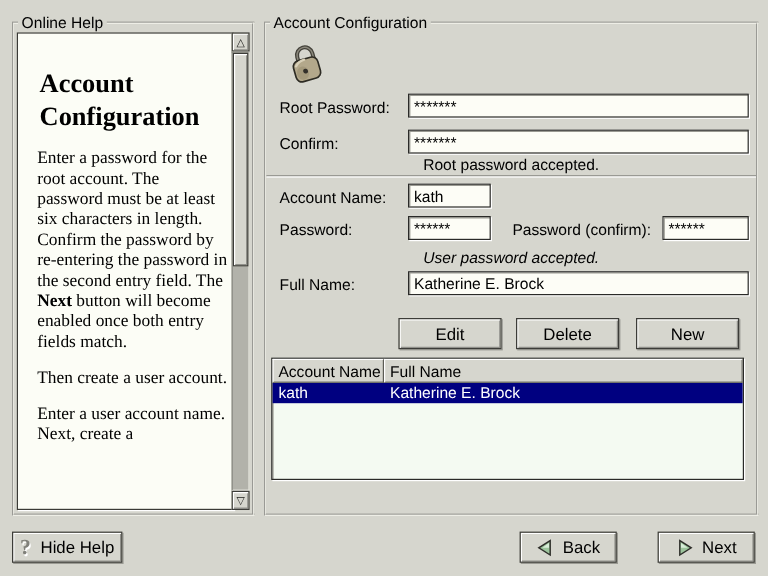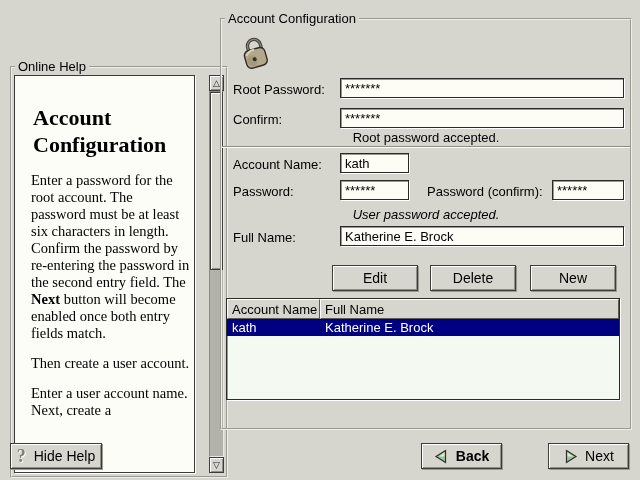--- a/index.html
+++ b/index.html
@@ -20,21 +20,21 @@
     border: 2px groove #eeeee6;
   }
   .legend {
     position: absolute;
     top: -9px; left: 3px;
     background: #d6d6ce;
     padding: 0 3px;
     font-size: 13px;
     white-space: nowrap;
   }
-  .help-frame { left: 10px; top: 18px; width: 218px; height: 412px; margin-top: 48px; }
+  .help-frame { left: 10px; top: 18px; width: 202px; height: 412px; }
   .main-frame { left: 220px; top: 18px; width: 412px; height: 412px; }
 
   
   .help-view {
     position: absolute;
     left: 2px; top: 7px; width: 181px; height: 398px;
     background: #fcfdf6;
     border: 1px solid #3a3a36;
     box-shadow: 1px 1px 0 #ffffff;
     overflow: hidden;
@@ -241,21 +241,21 @@
         <div class="td col2">Katherine E. Brock</div>
       </div>
     </div>
   </div>
 
   <button class="btn footer-btn" style="left:10px; width:92px;">
     <span class="qmark">?</span>
     <span>Hide Help</span>
   </button>
 
-  <button class="btn footer-btn" style="left:421px; width:81px;font-weight:bold;">
+  <button class="btn footer-btn" style="left:433px; width:81px;">
     <span class="arrow">
       <svg width="15" height="15" viewBox="0 0 15 15">
         <polygon points="11.5,1.5 11.5,13.5 2,7.5" fill="#9cc49c" stroke="#2e2e2a" stroke-width="1.2"></polygon>
         <polygon points="10.5,3.5 10.5,7.5 5,7.5" fill="#d8ecd8"></polygon>
       </svg>
     </span>
     <span>Back</span>
   </button>
 
   <button class="btn footer-btn" style="left:548px; width:81px;">

